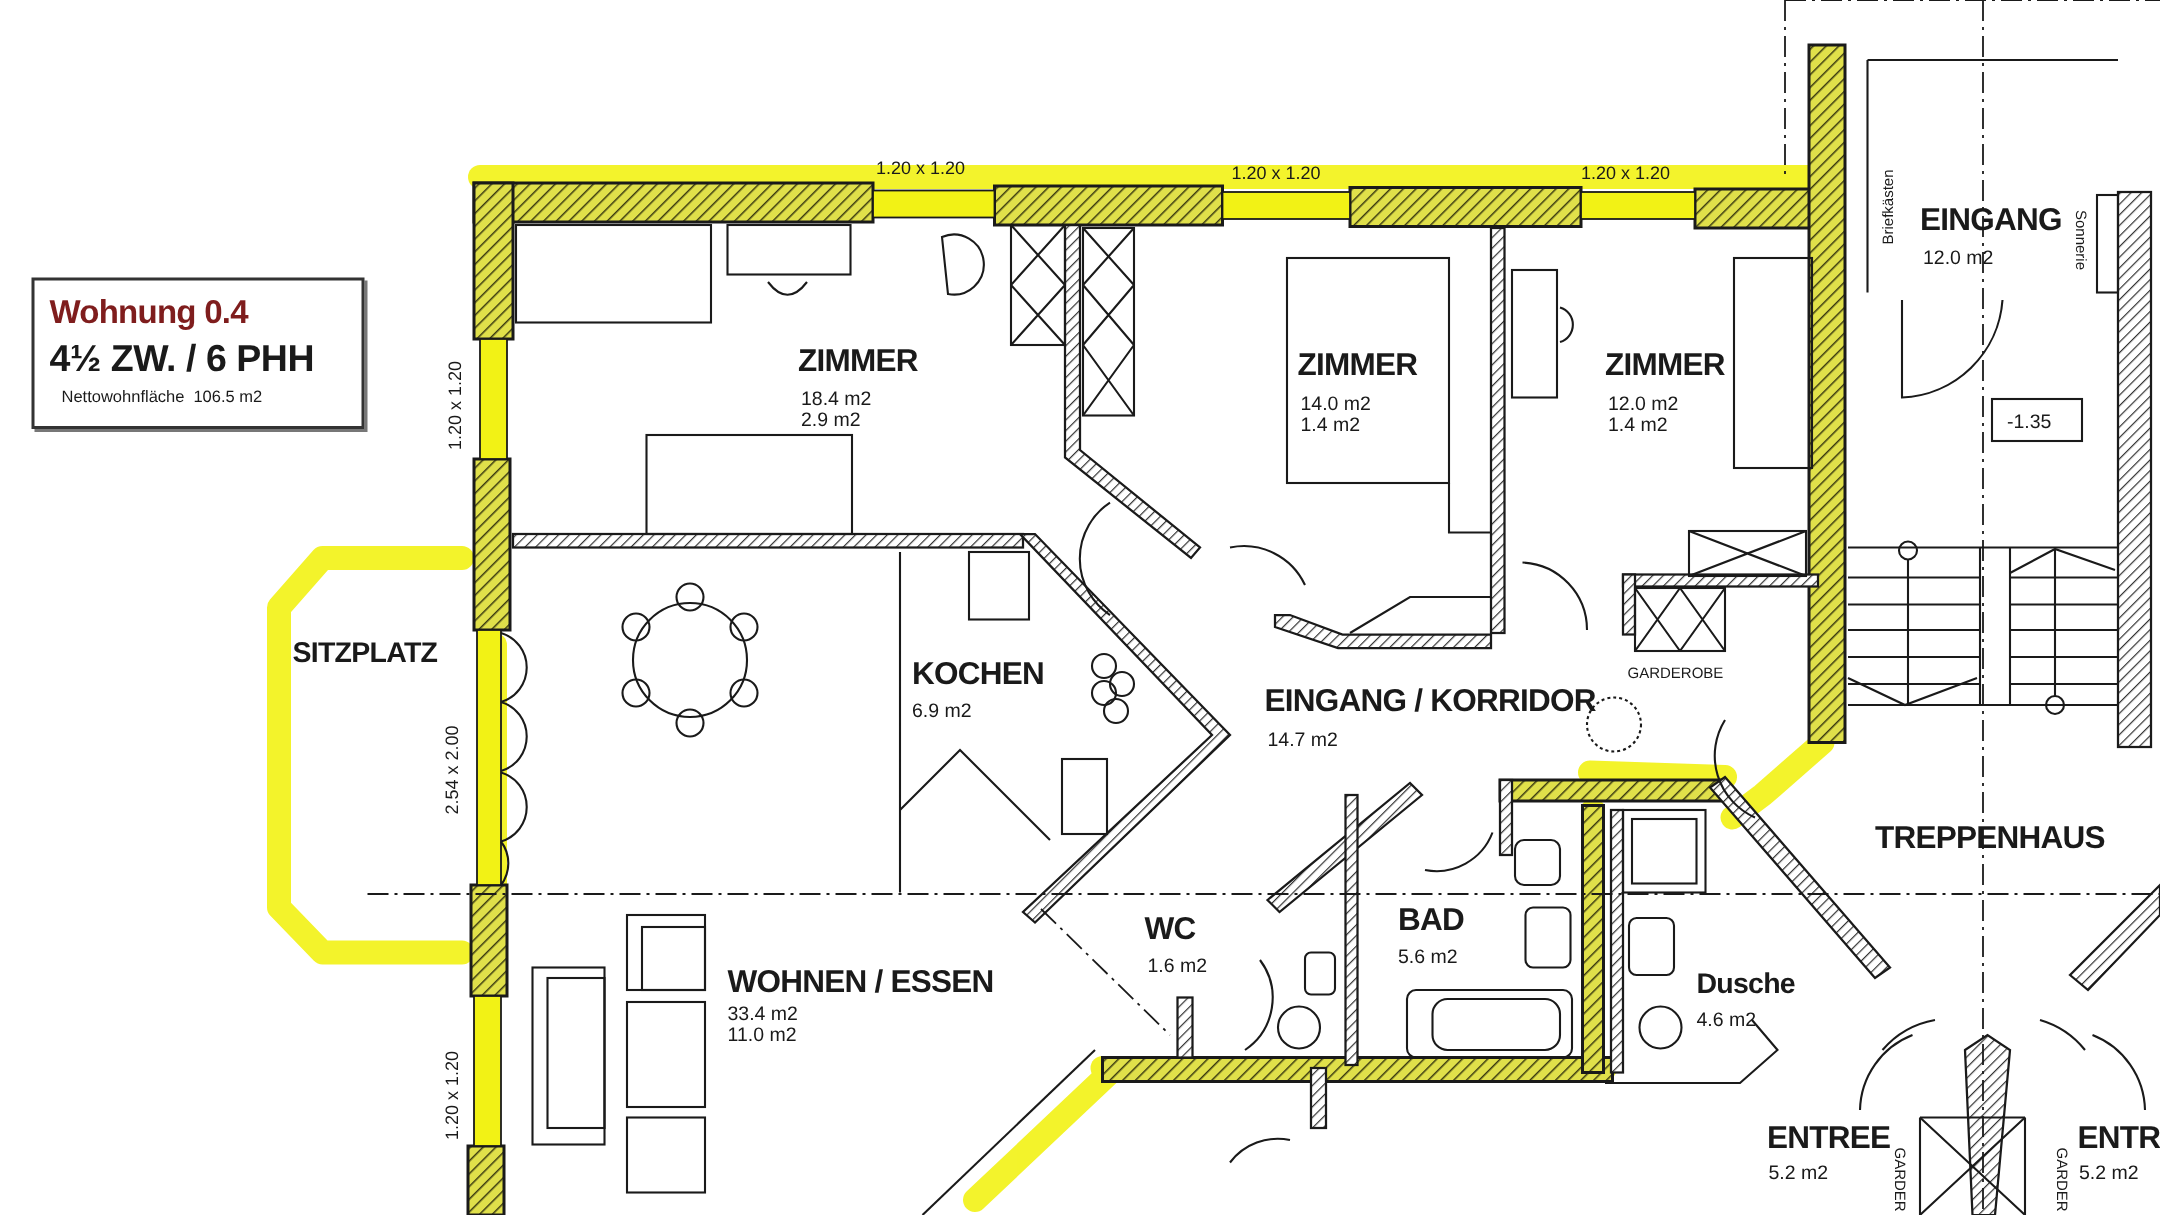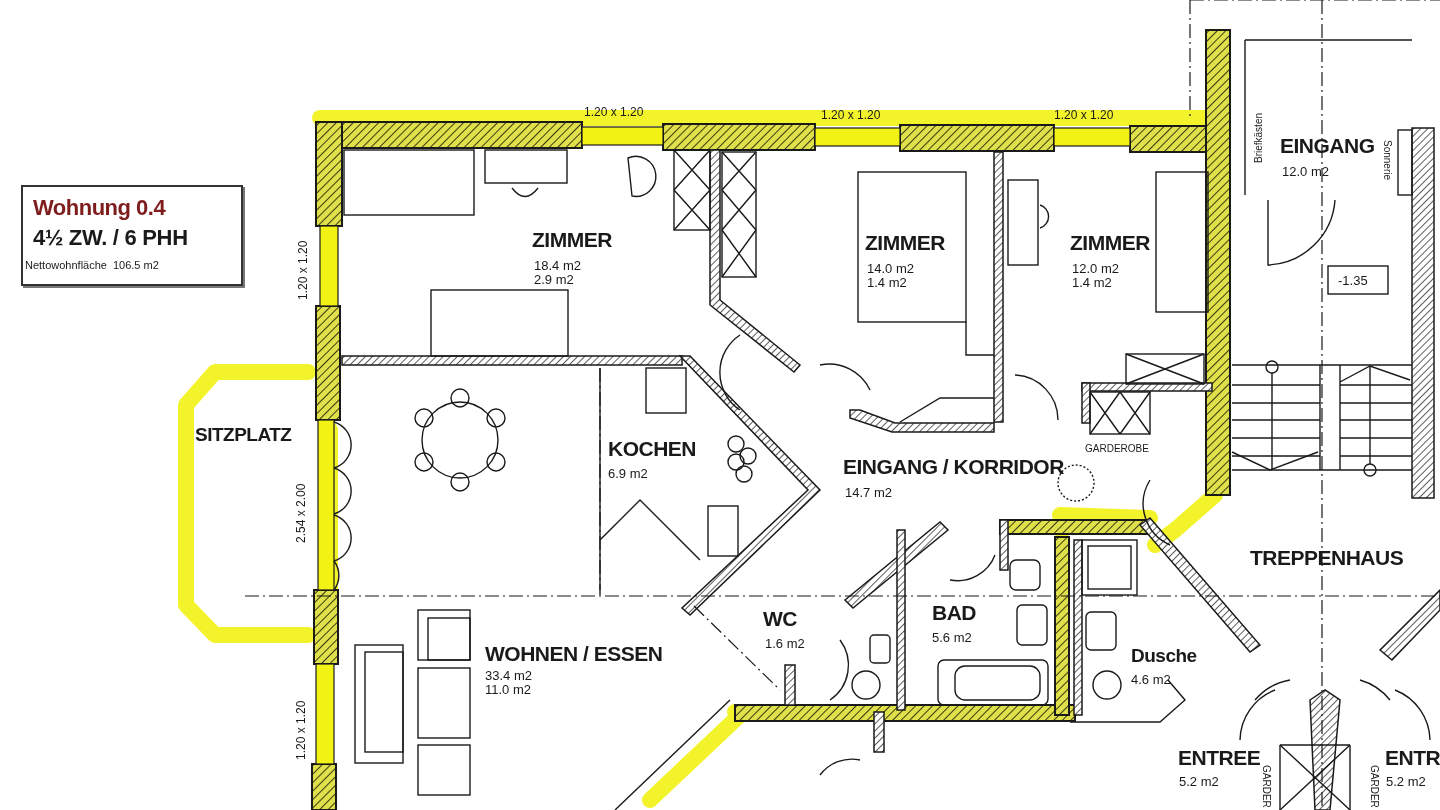--- a/index.html
+++ b/index.html
@@ -7,22 +7,22 @@
          font-family: "Liberation Sans", "DejaVu Sans", sans-serif; }
   svg { position:absolute; left:0; top:0; }
   .lbl { font-family: "Liberation Sans", "DejaVu Sans", sans-serif; fill:#1a1a1a; }
   .room { font-size:21px; font-weight:bold; letter-spacing:-0.5px; }
   .area { font-size:13px; }
   .dim  { font-size:12px; }
   .small { font-size:10px; }
   .info-box { position:absolute; left:21px; top:185px; width:218px; height:97px;
               border:2px solid #333; box-shadow:2px 2px 0 #777; background:#fff; }
   .info-title { position:absolute; left:10px; top:8px; font-size:22px; font-weight:bold; color:#7f1d1d; letter-spacing:-0.5px; }
-  .info-sub { position:absolute; left:10px; top:38px; font-size:22px; font-weight:bold; color:#1a1a1a; letter-spacing:-0.3px;text-align:right; }
-  .info-net { position:absolute; left:2px; top:72px; font-size:11px; color:#1a1a1a; }
+  .info-sub { position:absolute; left:10px; top:38px; font-size:25px; font-weight:bold; color:#1a1a1a; letter-spacing:-0.3px;text-align:right; }
+  .info-net { position:absolute; left:18px; top:72px; font-size:11px; color:#1a1a1a; }
   .info-net span { margin-left:6px; }
 </style>
 </head>
 <body>
 
 <div class="info-box">
   <div class="info-title">Wohnung 0.4</div>
   <div class="info-sub">4½ ZW. / 6 PHH</div>
   <div class="info-net"><span style="margin-left:0">Nettowohnfläche</span><span>106.5 m2</span></div>
 </div>

